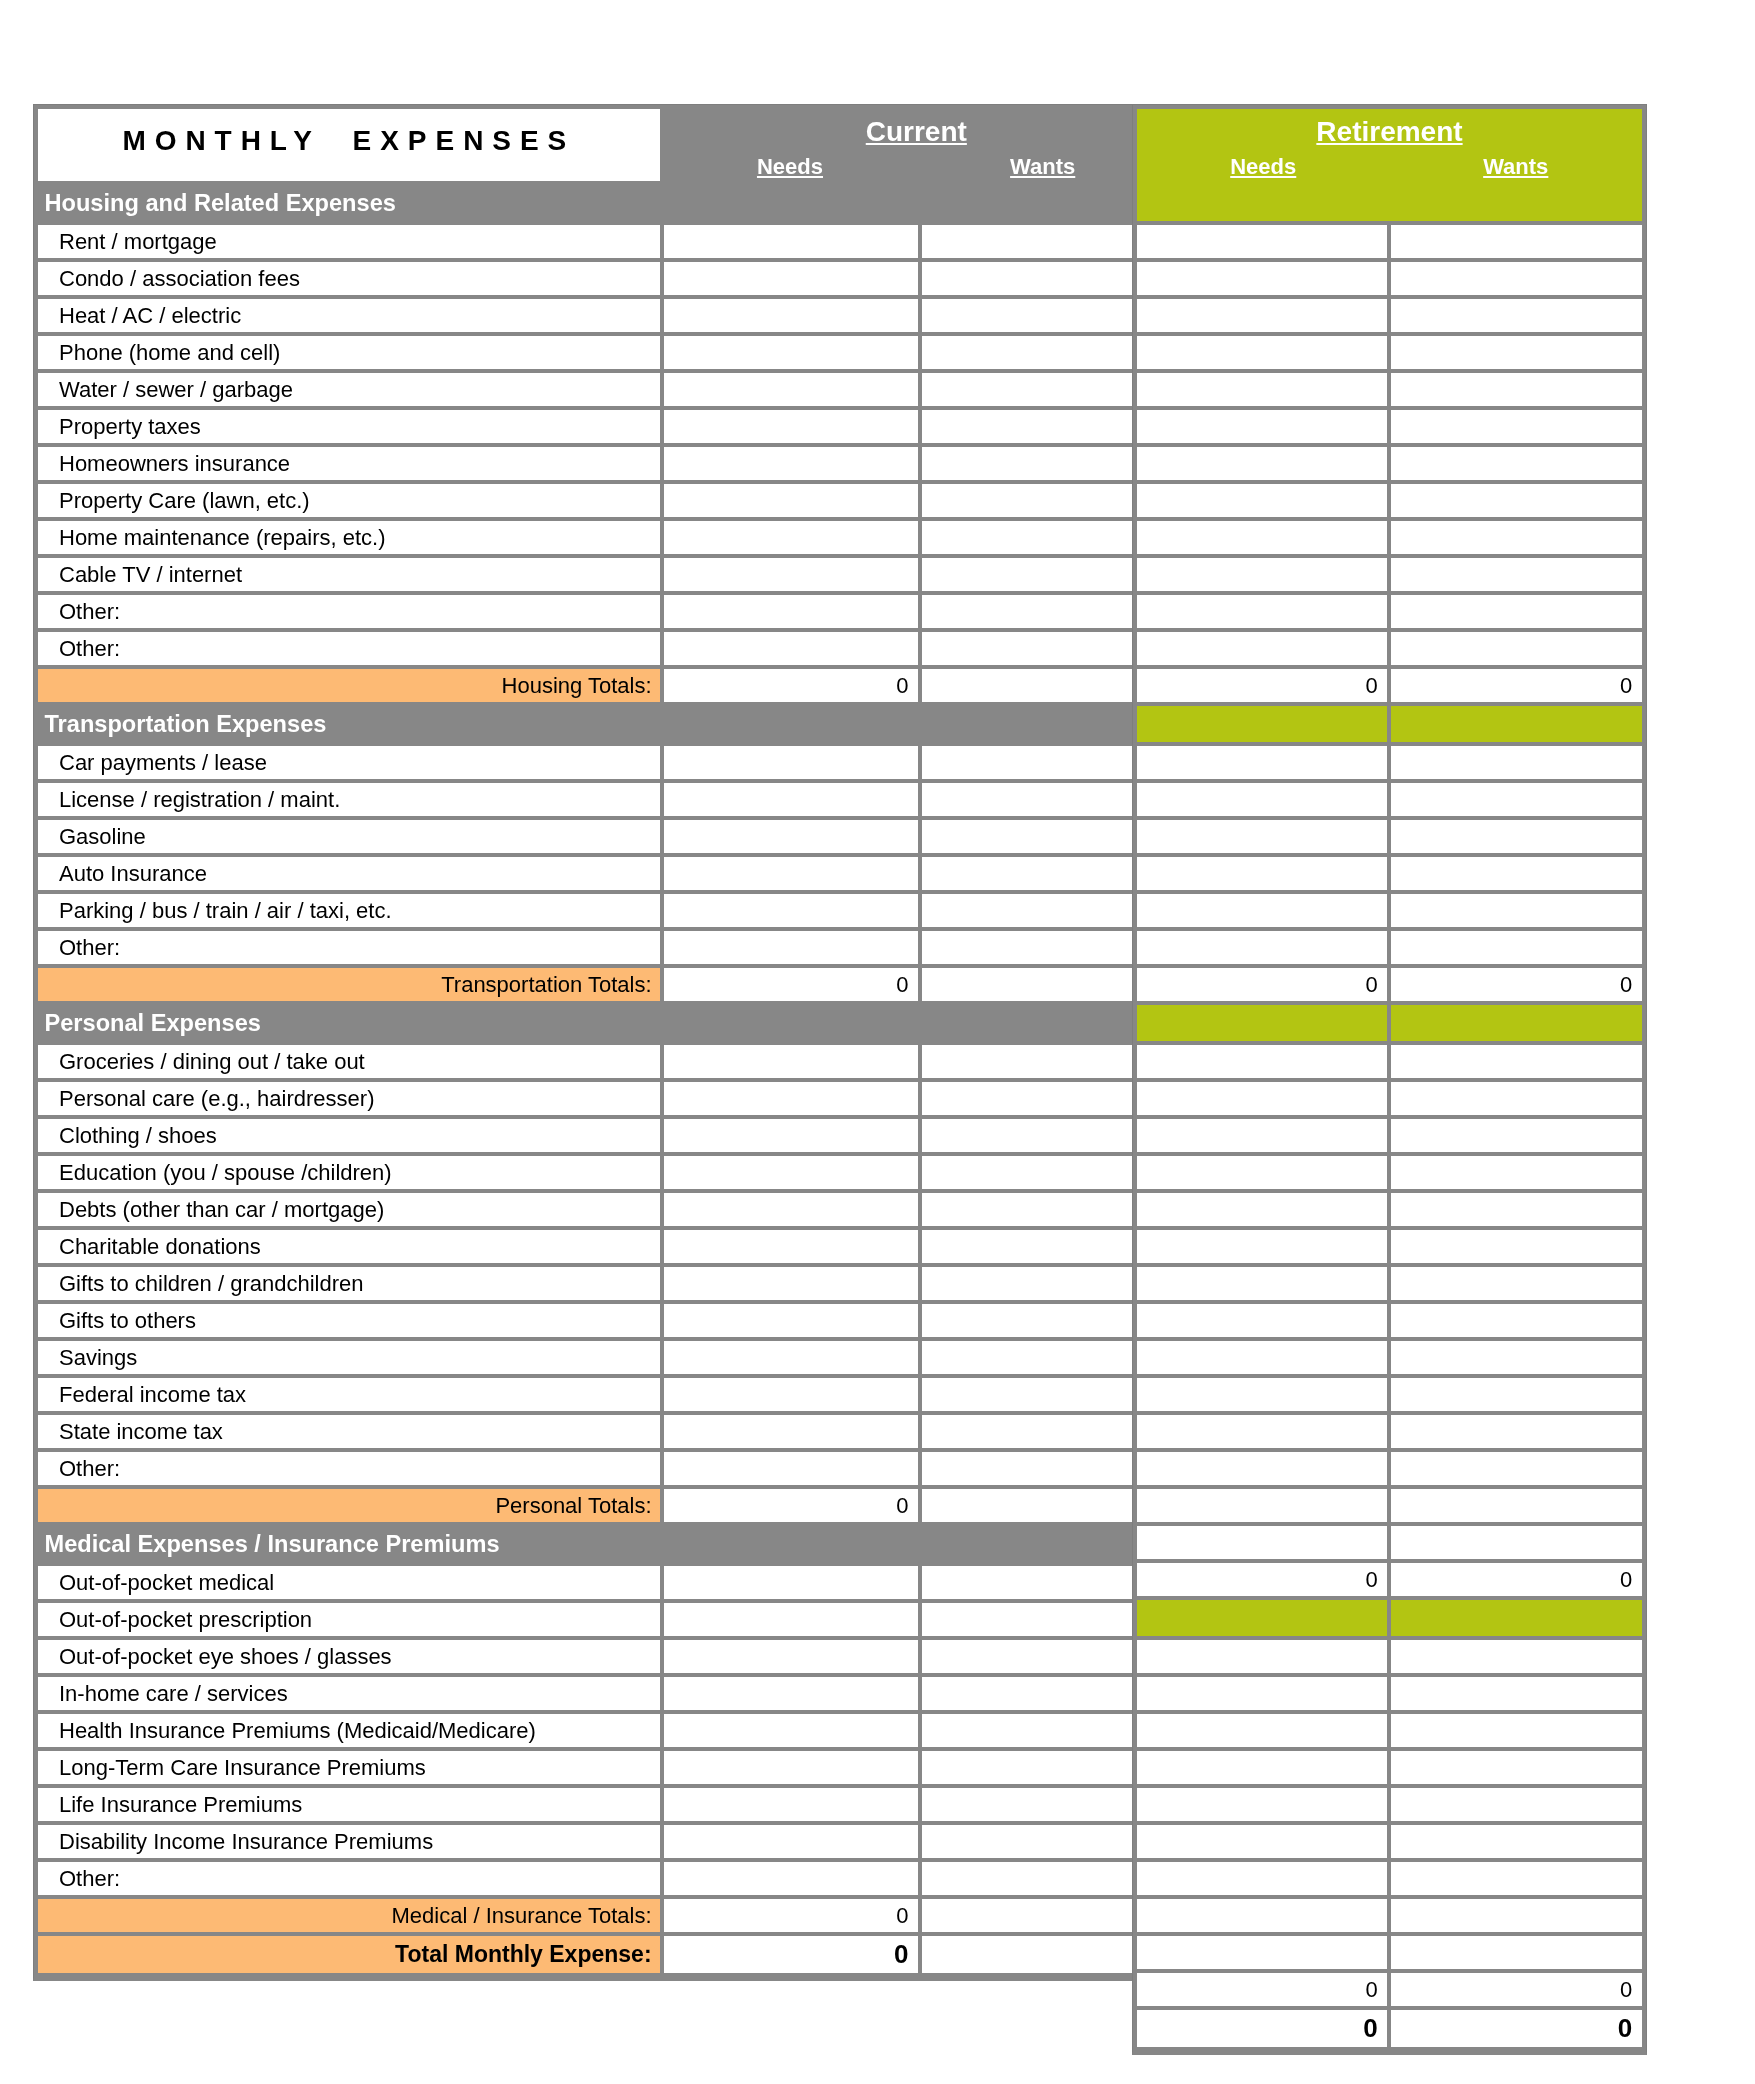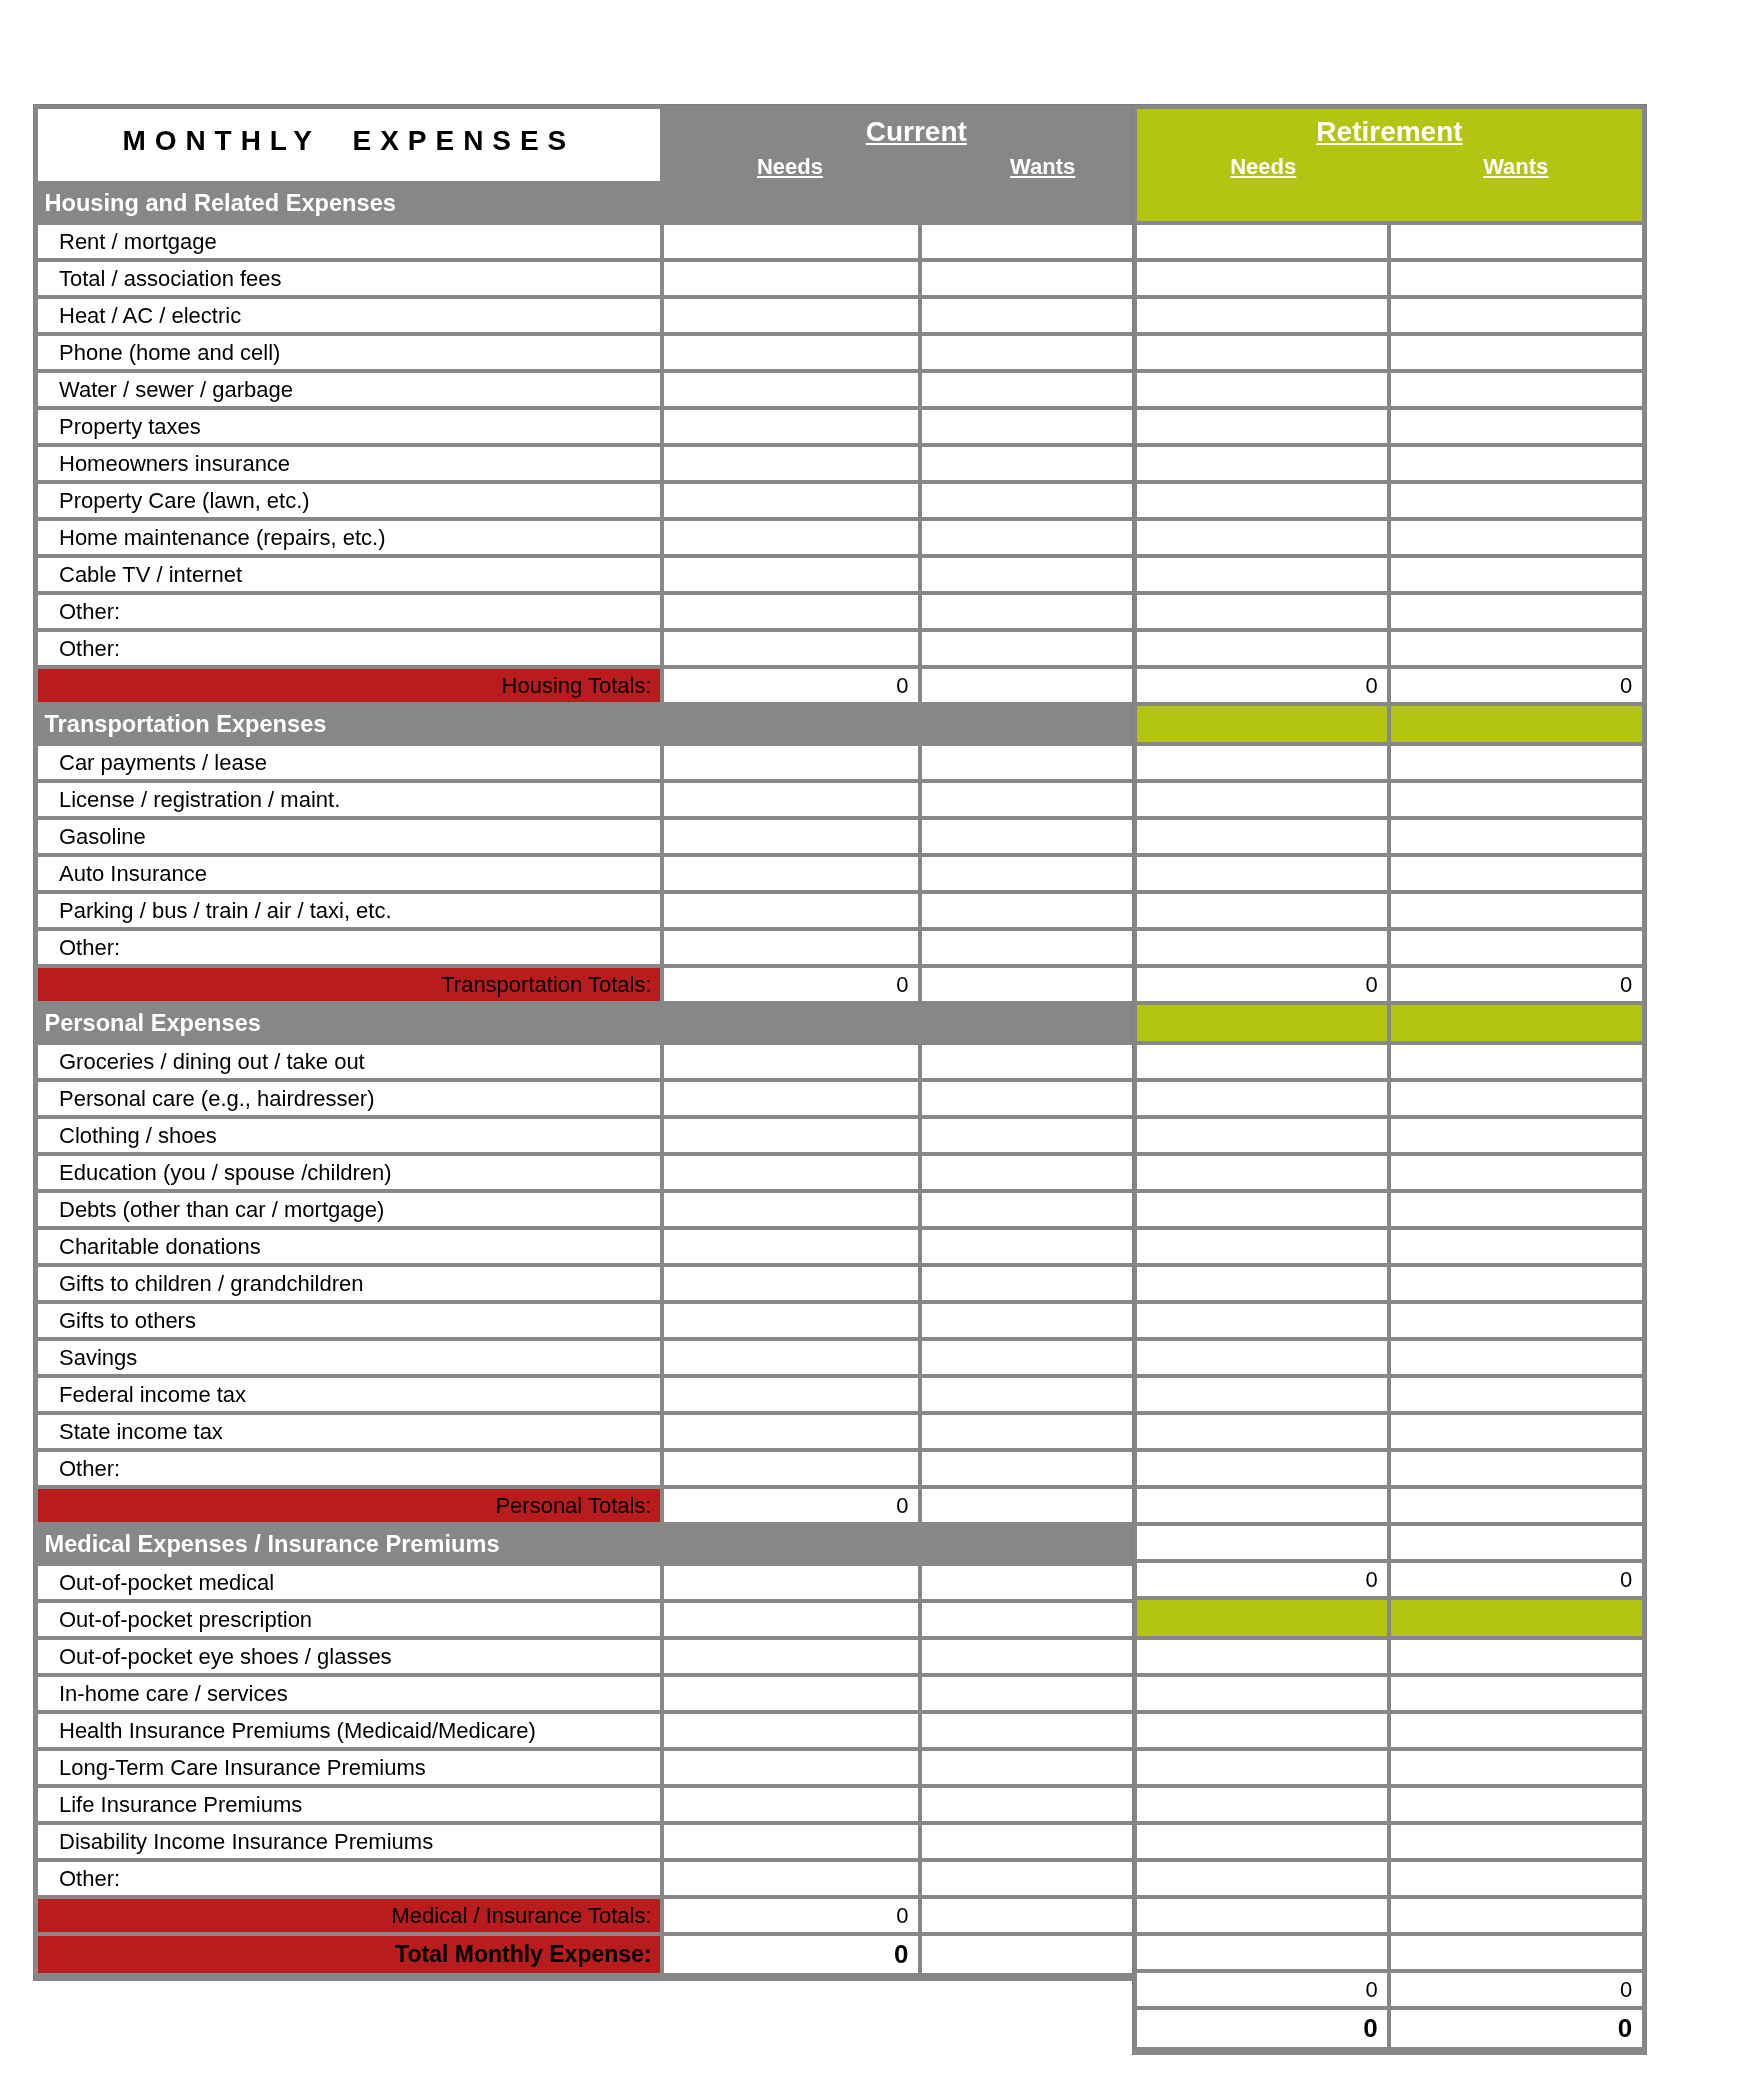--- a/index.html
+++ b/index.html
@@ -43,21 +43,21 @@
   .bar{
     background:#878787;color:#ffffff;font-weight:bold;font-size:23.6px;
     padding-left:6.5px;
     margin-top:40px;
   }
   .greencell{background:#b3c512;}
 
   .label{background:#ffffff;font-size:22px;padding-left:21px;}
   .val{background:#ffffff;}
   .num{font-size:22px;text-align:right;padding-right:9.8px;}
-  .tlabel{background:#b91c1c;font-size:22px;text-align:right;padding-right:8.1px;}
+  .tlabel{background:#fdba74;font-size:22px;text-align:right;padding-right:8.1px;}
 
   tr.r-grand .tlabel{font-weight:bold;font-size:23px;}
   tr.r-grand .num{font-weight:bold;font-size:26px;}
 </style>
 </head>
 <body>
 
 <table class="left">
   <colgroup>
       <col style="width:620px">
@@ -77,21 +77,21 @@
     </tr>
   <tr class="r-bar">
         <td class="bar" colspan="3">Housing and Related Expenses</td>
       </tr>
       <tr class="r-item">
         <td class="label">Rent / mortgage</td>
         <td class="val"></td>
         <td class="val"></td>
       </tr>
       <tr class="r-item">
-        <td class="label">Total / association fees</td>
+        <td class="label">Condo / association fees</td>
         <td class="val"></td>
         <td class="val"></td>
       </tr>
       <tr class="r-item">
         <td class="label">Heat / AC / electric</td>
         <td class="val"></td>
         <td class="val"></td>
       </tr>
       <tr class="r-item">
         <td class="label">Phone (home and cell)</td>

